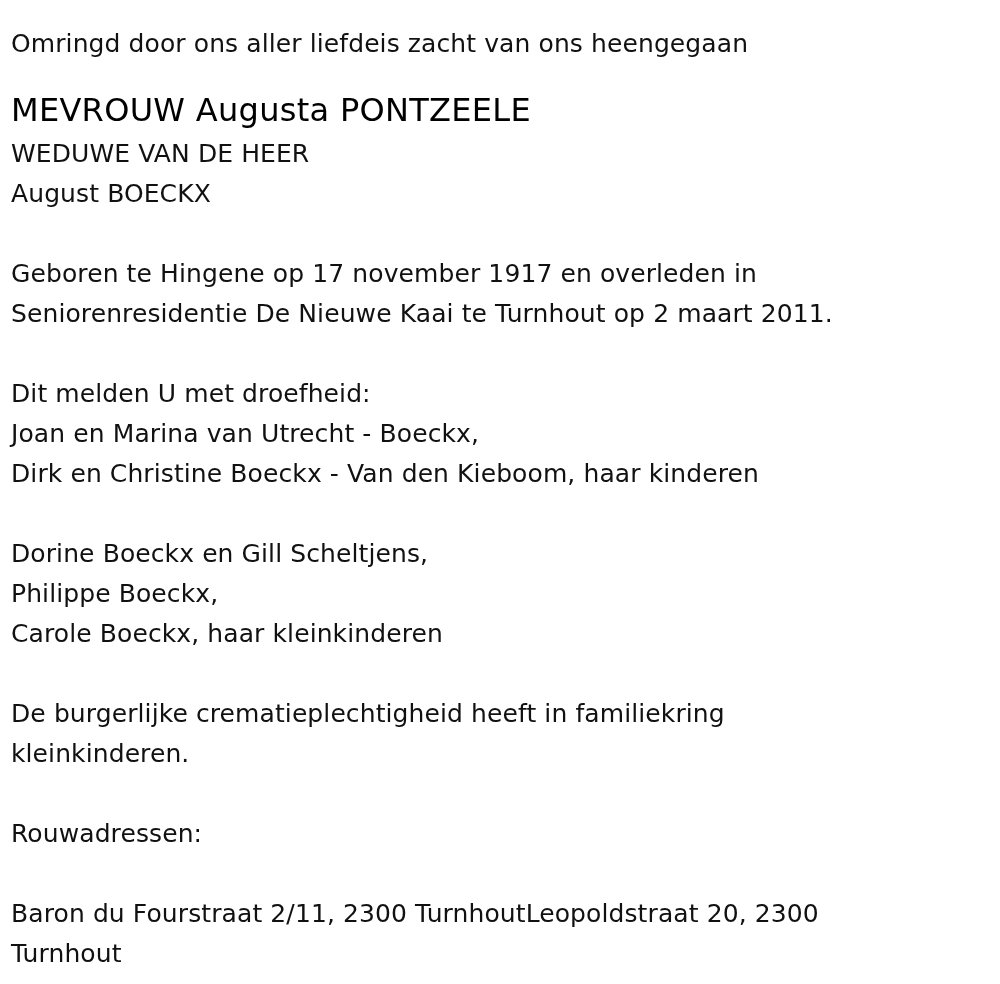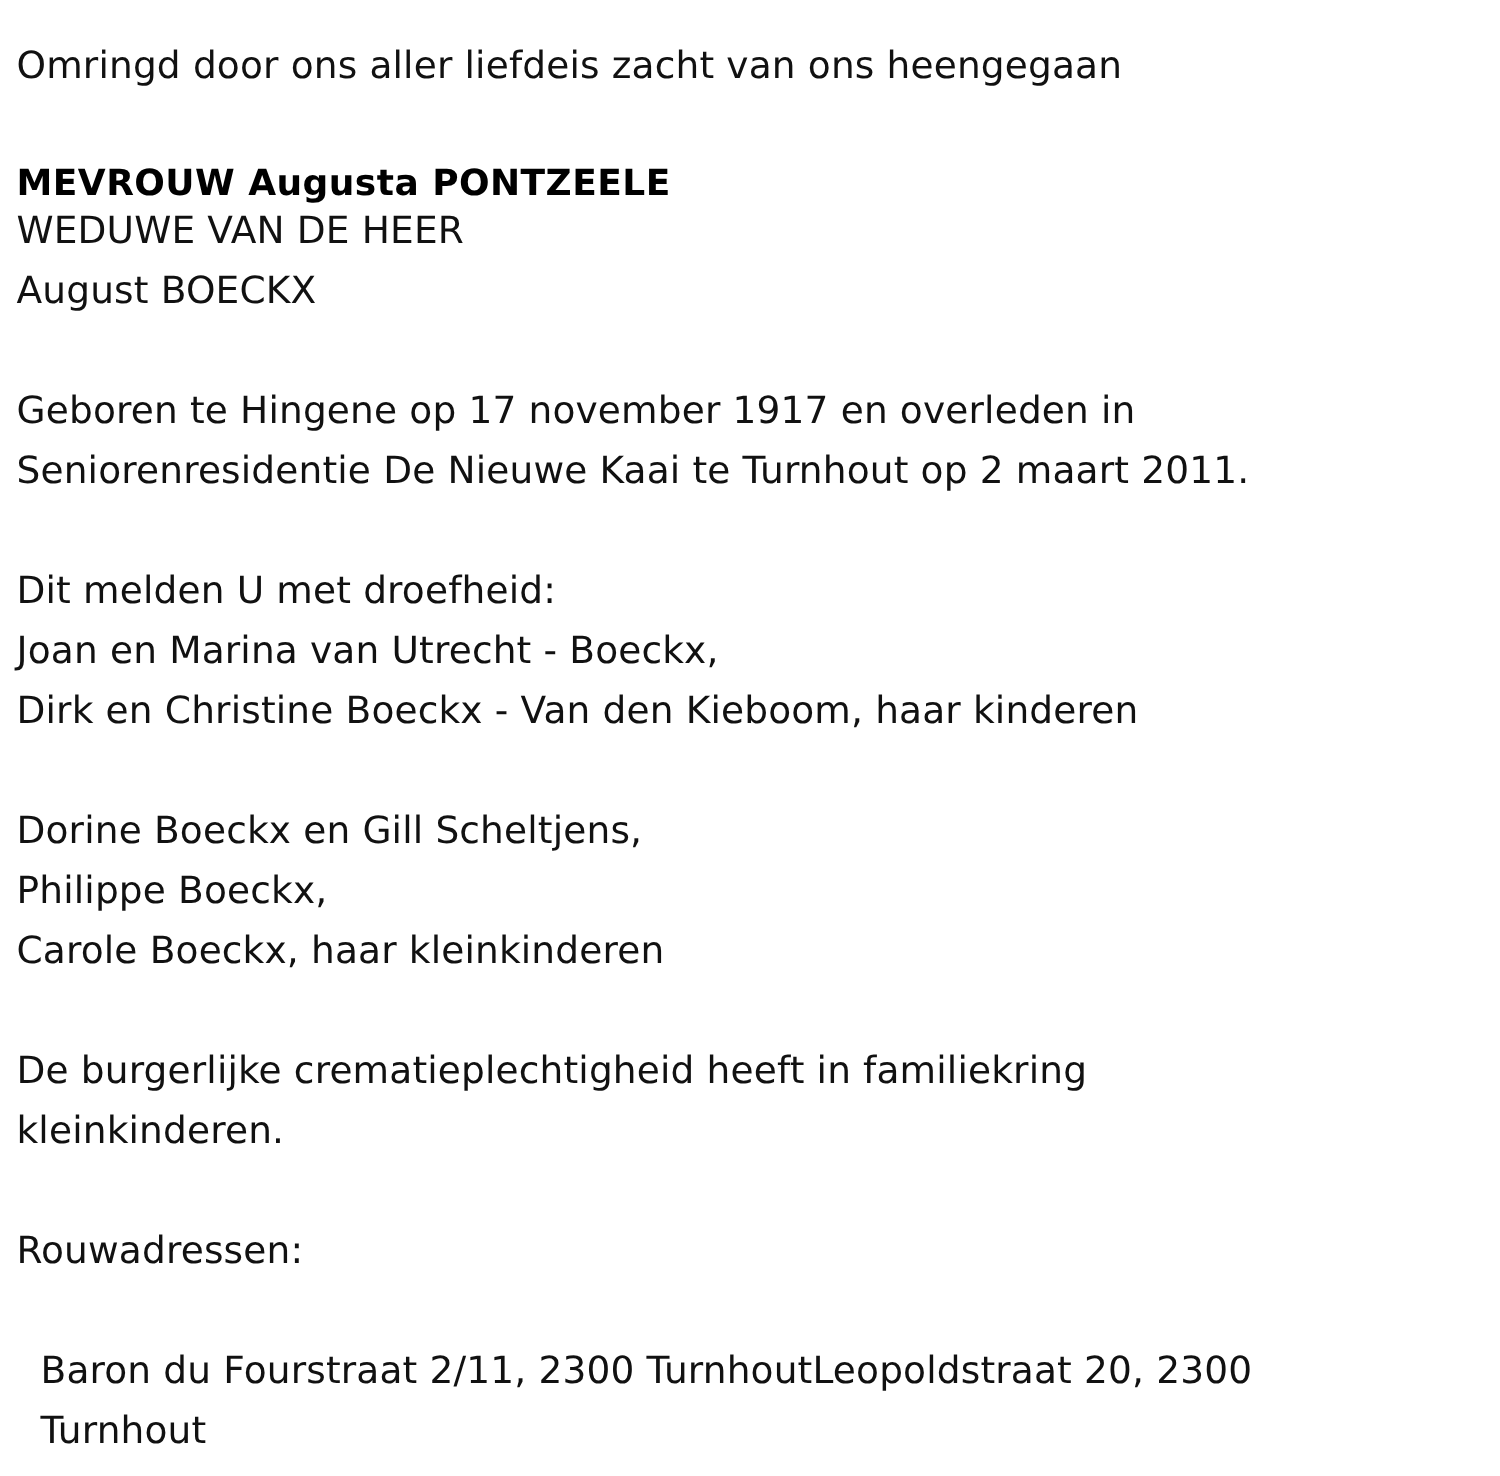--- a/index.html
+++ b/index.html
@@ -11,22 +11,22 @@
   .doc { position: relative; padding: 0 0 0 11px; }
   .line {
     font-size: 25px;
     line-height: 40px;
     height: 40px;
     white-space: nowrap;
     letter-spacing: 0.1px;
   }
   .intro { position: absolute; top: 4px; left: 11px; margin-top: 20px; }
   .title {
-    position: absolute; top: 100px; left: 11px;
-    font-size: 24px; font-weight: bold; line-height: 44px;
+    position: absolute; top: 88px; left: 11px;
+    font-size: 32px; font-weight: normal; line-height: 44px;
     white-space: nowrap; letter-spacing: 0.3px; color: #000;
   }
   .block { position: absolute; left: 11px; }
 </style>
 </head>
 <body>
 
 <div class="doc">
 
   <div class="line intro">Omringd door ons aller liefdeis zacht van ons heengegaan</div>
@@ -57,18 +57,18 @@
 
   <div class="block" style="top:694px;">
     <div class="line">De burgerlijke crematieplechtigheid heeft in familiekring</div>
     <div class="line">kleinkinderen.</div>
   </div>
 
   <div class="block" style="top:814px;">
     <div class="line">Rouwadressen:</div>
   </div>
 
-  <div class="block" style="top:894px;margin-left:16px;">
+  <div class="block" style="top:894px;">
     <div class="line">Baron du Fourstraat 2/11, 2300 TurnhoutLeopoldstraat 20, 2300</div>
     <div class="line">Turnhout</div>
   </div>
 
 </div>
 
 </body></html>

